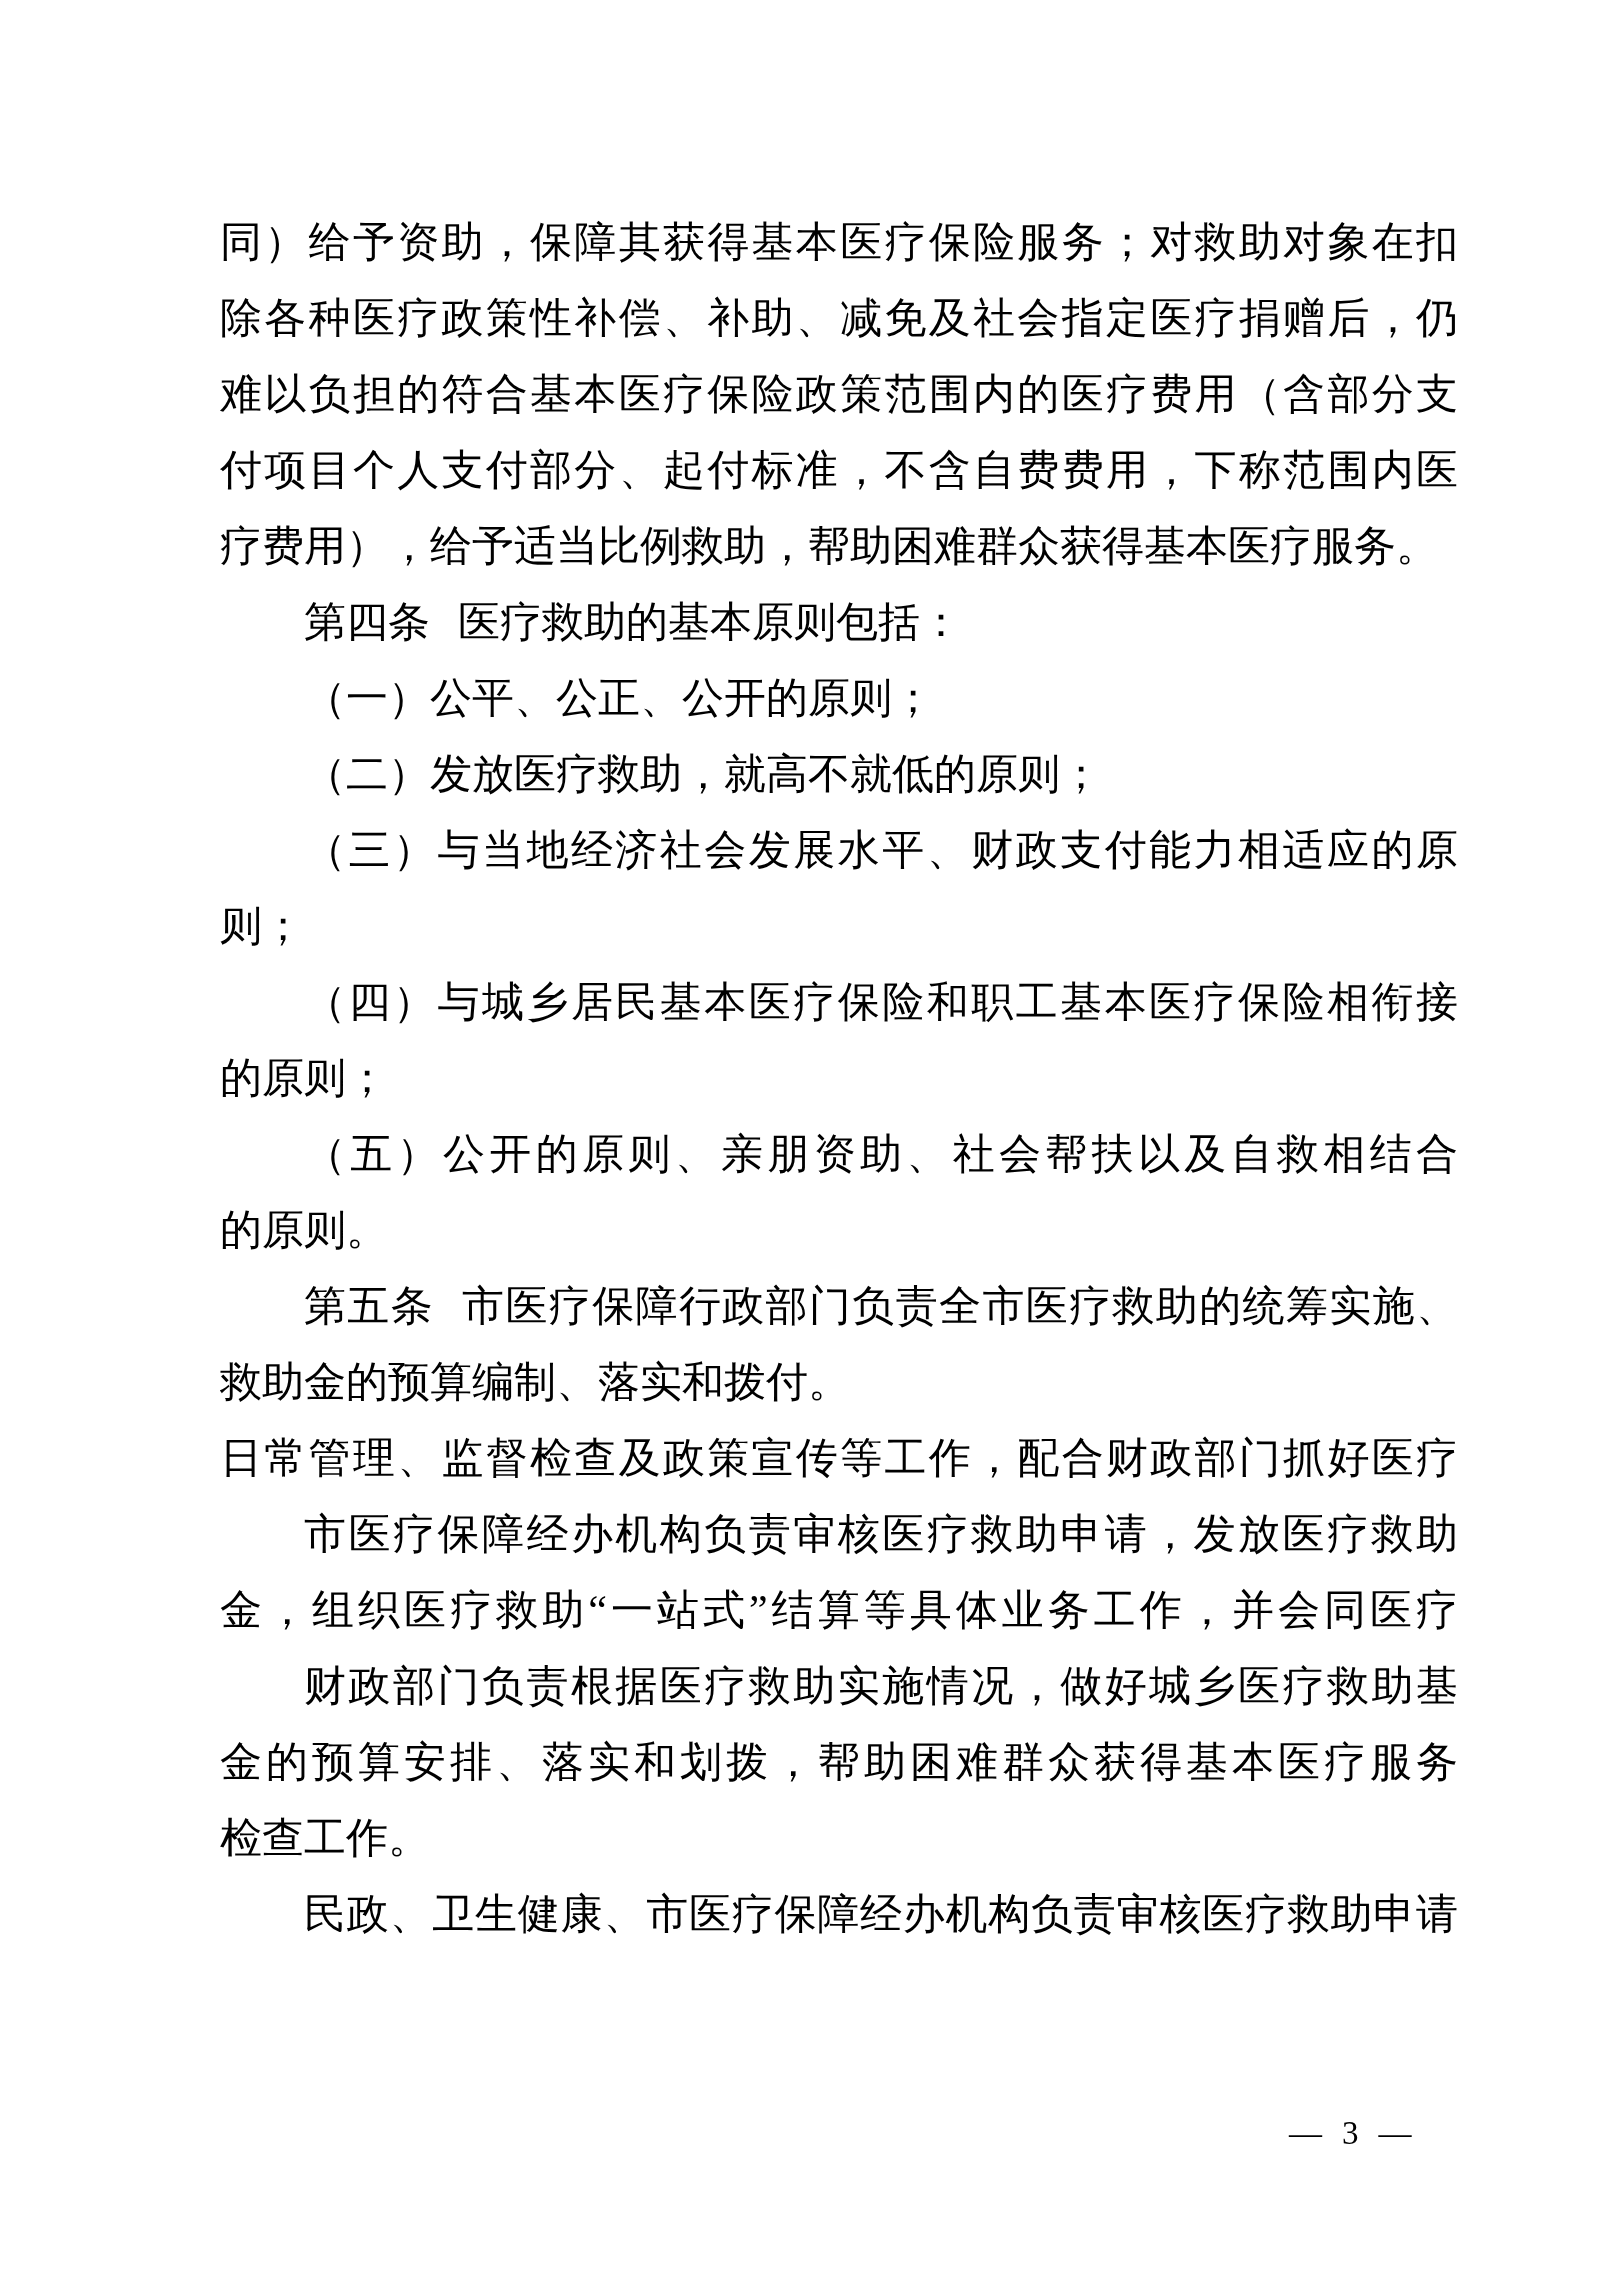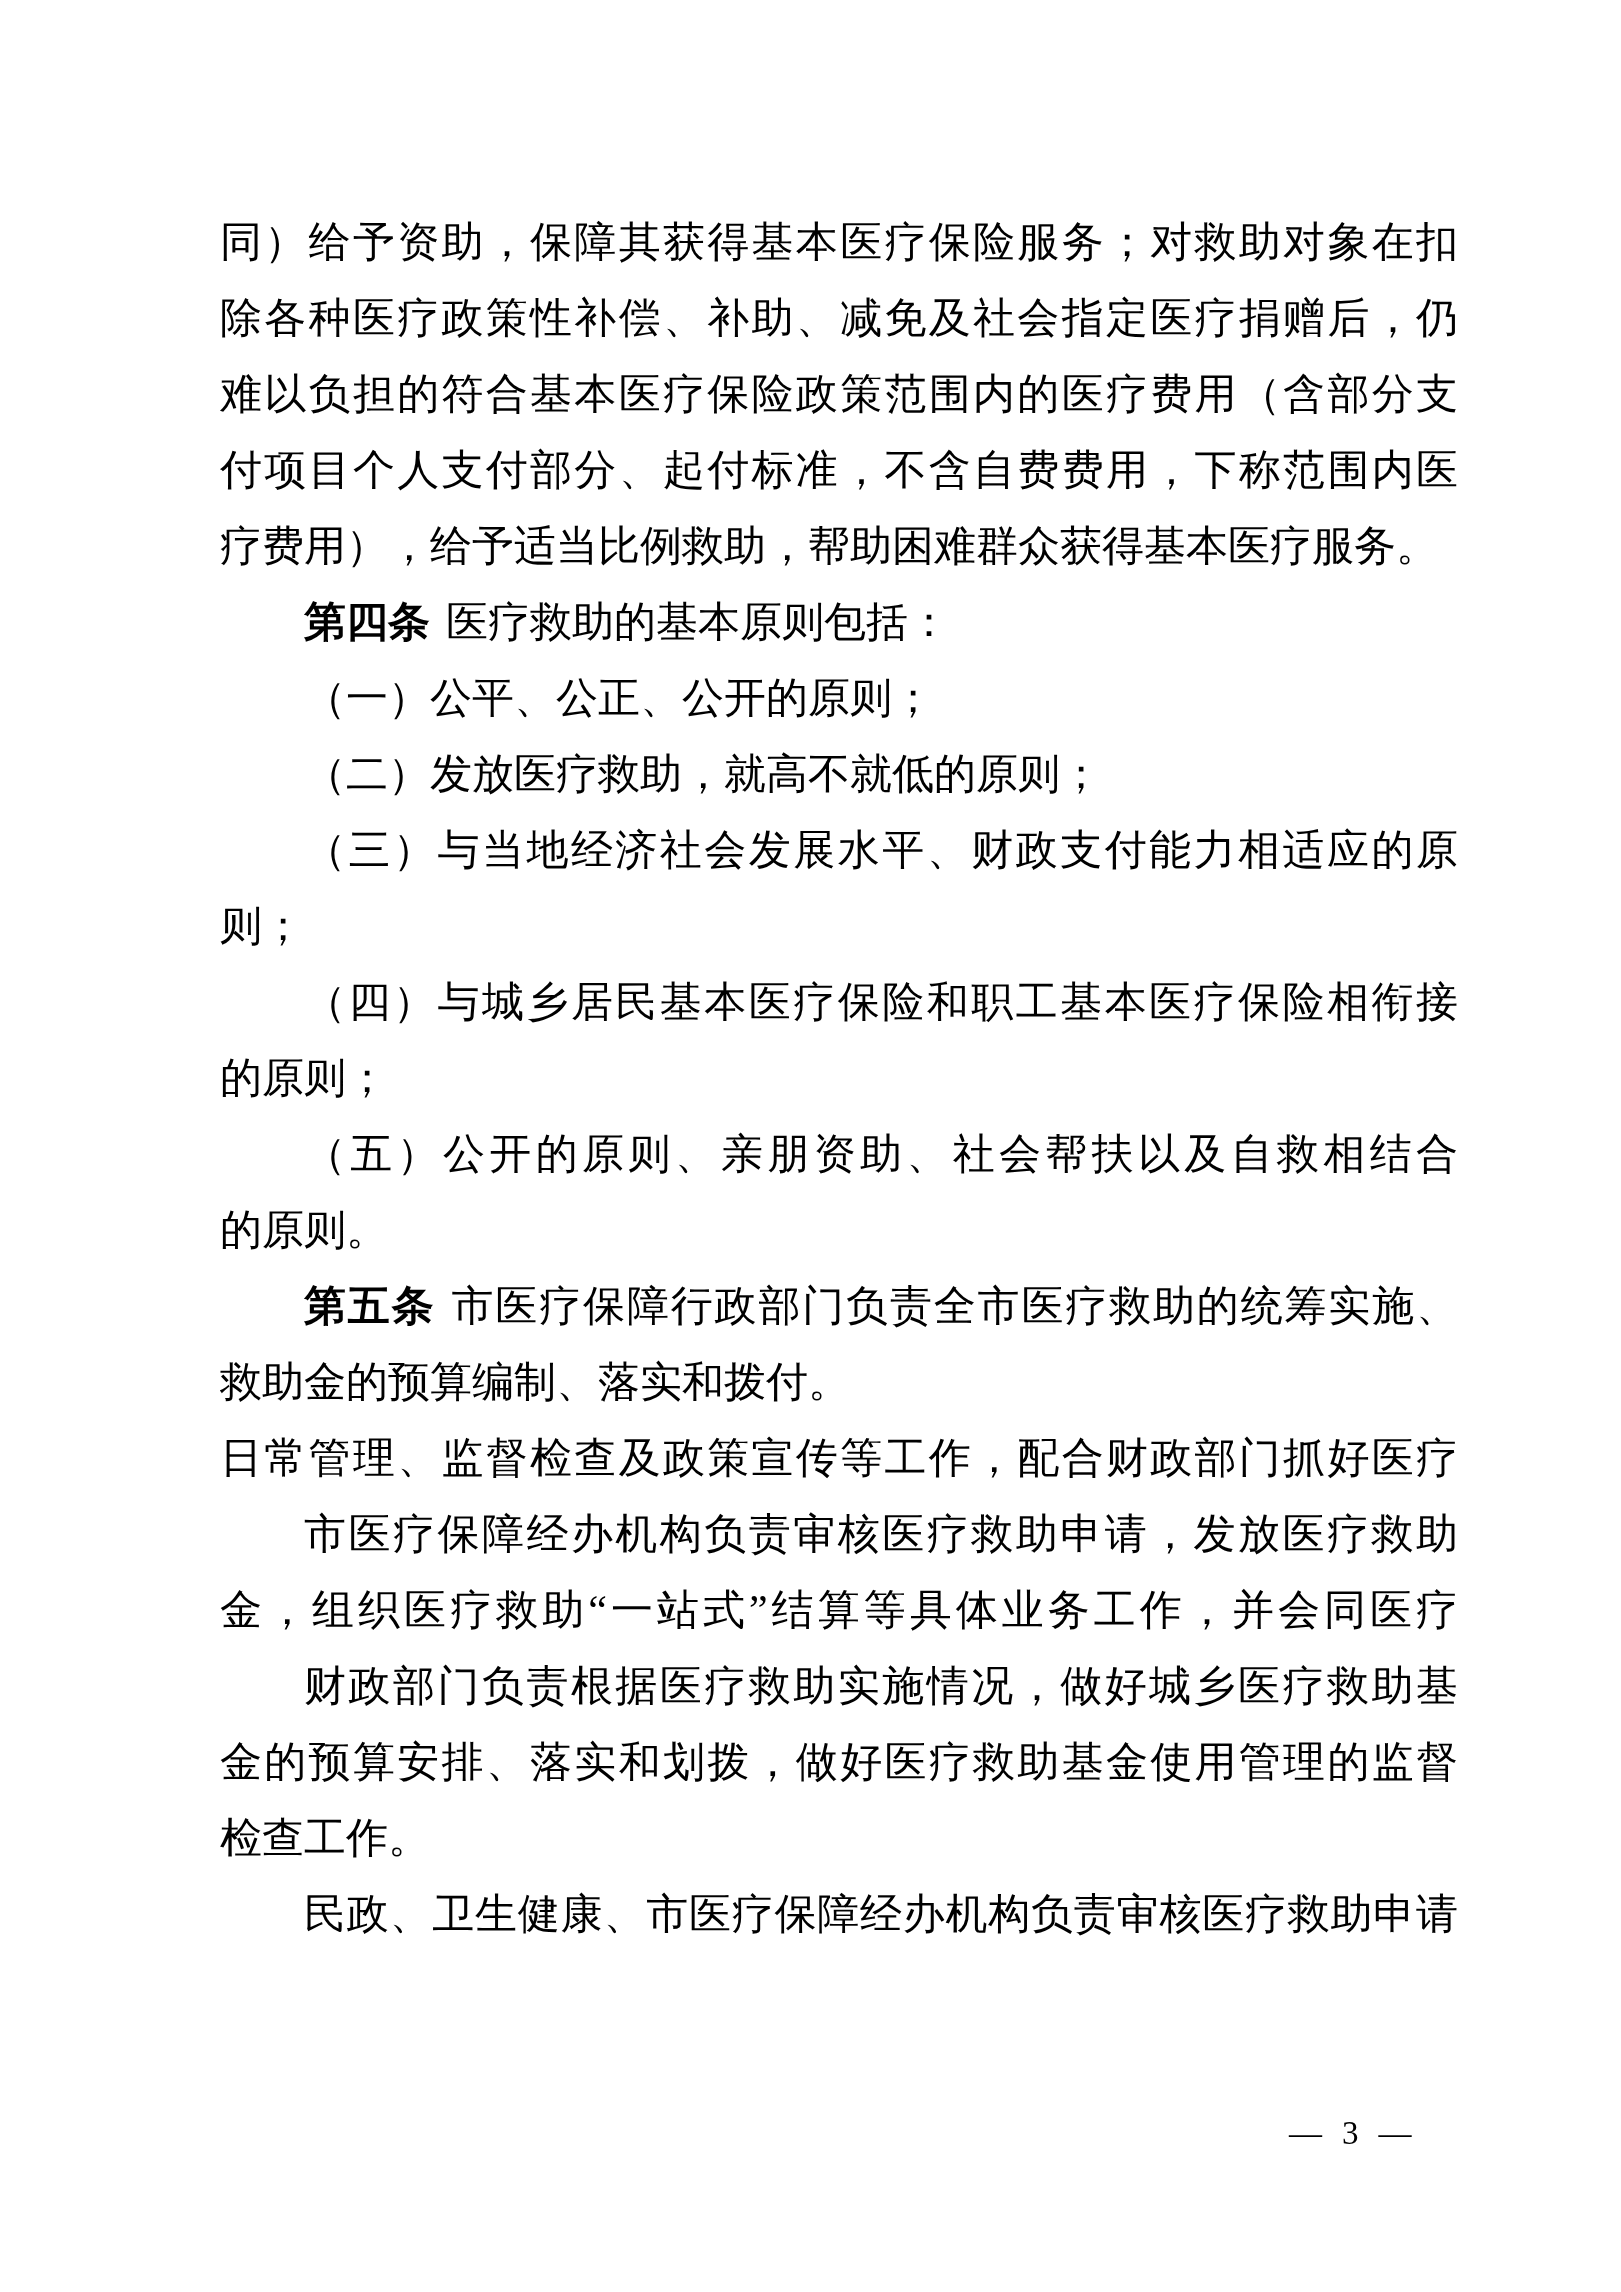--- a/index.html
+++ b/index.html
@@ -36,22 +36,22 @@
     height: 76px;
     overflow: hidden;
   }
   .line.indent {
     padding-left: 84px;
   }
   .line.fill {
     text-align-last: justify;
   }
   .line .bold {
-    font-weight: bold;
-    margin-right: 16px;
+    font-weight: normal;
+    margin-right: 28px;
   }
   .page-number {
     position: absolute;
     left: 1277px;
     top: 2115px;
     font-size: 33px;
     letter-spacing: 5.9px;
     white-space: nowrap;
     color: #000000;
   }
@@ -74,19 +74,19 @@
       <div class="line indent fill"><span>（四）与城乡居民基本医疗保险和职工基本医疗保险相衔接</span></div>
       <div class="line"><span>的原则；</span></div>
       <div class="line indent fill"><span>（五）公开的原则、亲朋资助、社会帮扶以及自救相结合</span></div>
       <div class="line"><span>的原则。</span></div>
       <div class="line indent fill"><span class="bold">第五条</span><span>市医疗保障行政部门负责全市医疗救助的统筹实施、</span></div>
       <div class="line"><span>救助金的预算编制、落实和拨付。</span></div>
       <div class="line fill"><span>日常管理、监督检查及政策宣传等工作，配合财政部门抓好医疗</span></div>
       <div class="line indent fill"><span>市医疗保障经办机构负责审核医疗救助申请，发放医疗救助</span></div>
       <div class="line fill"><span>金，组织医疗救助“一站式”结算等具体业务工作，并会同医疗</span></div>
       <div class="line indent fill"><span>财政部门负责根据医疗救助实施情况，做好城乡医疗救助基</span></div>
-      <div class="line fill"><span>金的预算安排、落实和划拨，做好医疗救助基金使用管理的监督</span></div>
+      <div class="line fill"><span>金的预算安排、落实和划拨，帮助困难群众获得基本医疗服务</span></div>
       <div class="line"><span>检查工作。</span></div>
       <div class="line indent fill"><span>民政、卫生健康、市医疗保障经办机构负责审核医疗救助申请</span></div>
     </div>
   <div class="page-number">— 3 —</div>
 </div>
 
 
 </body></html>

